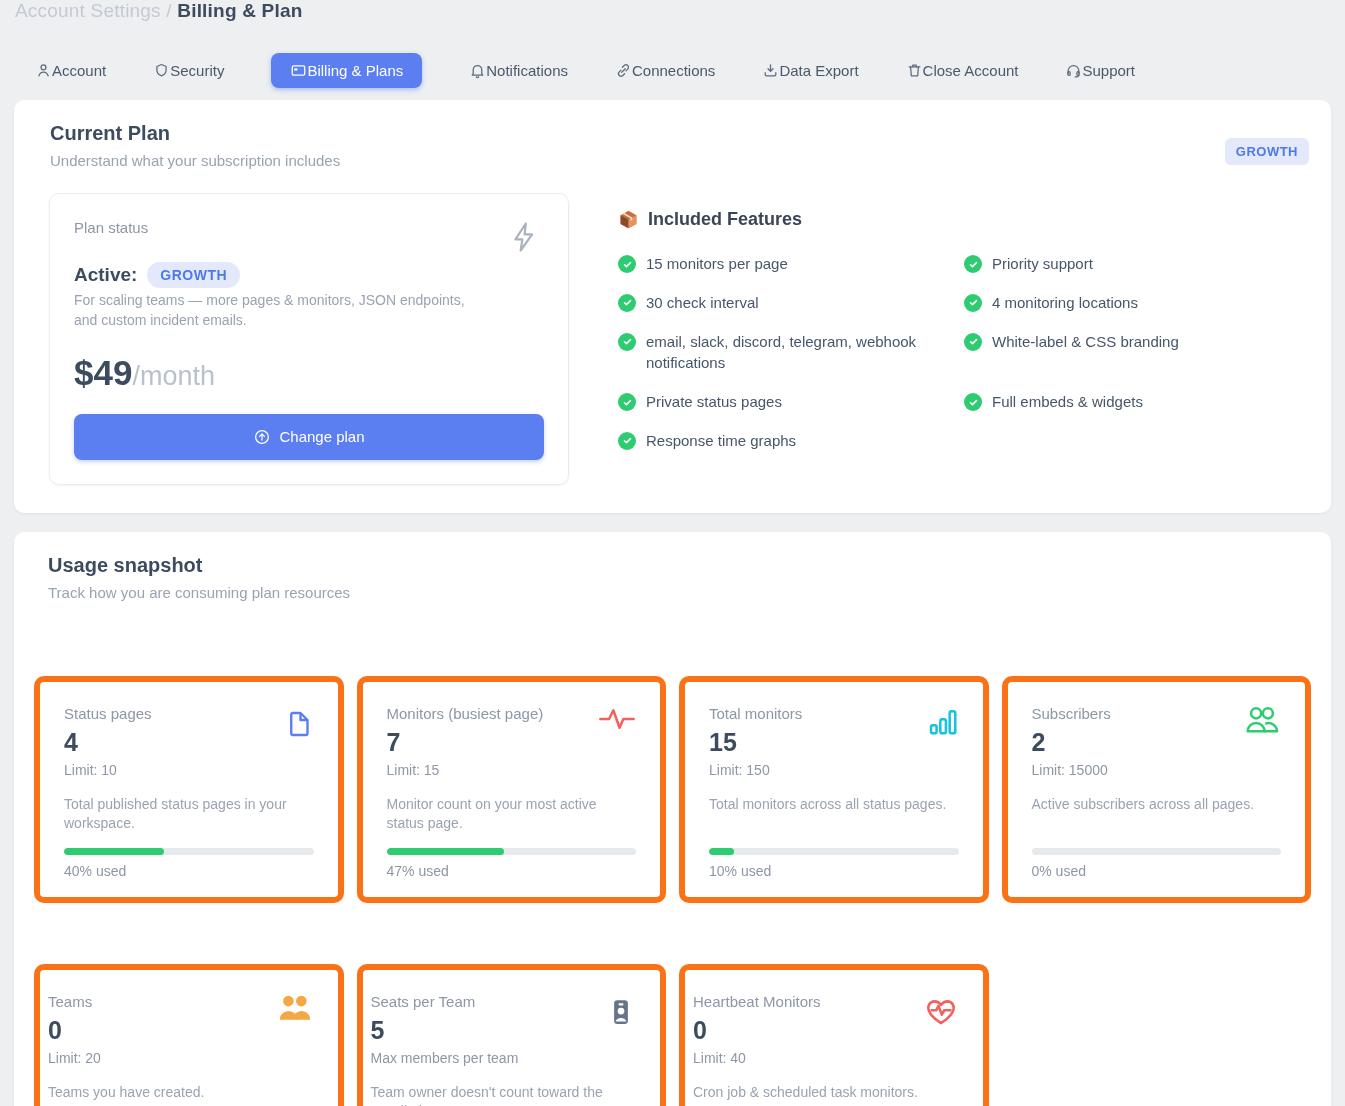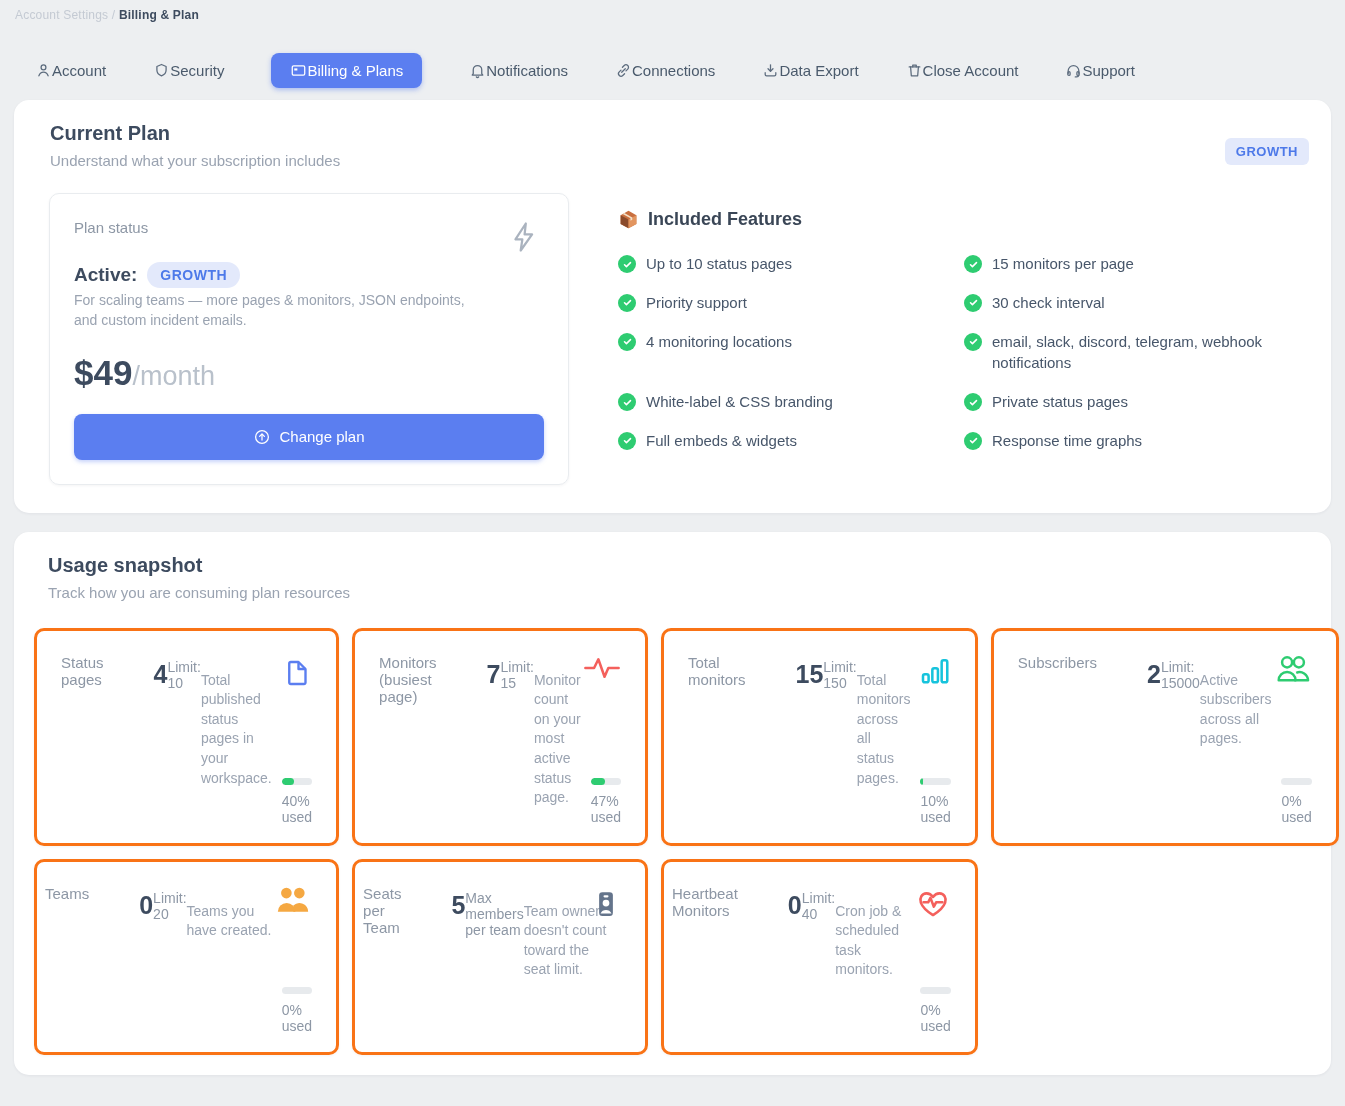--- a/index.html
+++ b/index.html
@@ -6,21 +6,21 @@
   html,body { width:1345px; height:1106px; }
   body {
     font-family:"Liberation Sans", sans-serif;
     background:#edeff1;
     color:#3d4b5f;
     overflow:hidden;
   }
   .page { width:1345px; height:1106px; position:relative; }
 
   
-  .breadcrumb { padding:8px 0 0 15px; font-size:12px; letter-spacing:.2px; }
+  .breadcrumb { padding:0 0 0 15px; font-size:19px; letter-spacing:.2px; }
   .crumb-section { color:#c4cad3; font-weight:400; }
   .crumb-page { color:#3d4b5f; font-weight:700; }
 
   
   .tabbar { display:flex; align-items:center; gap:47px; margin:31px 0 0 35px; }
   .tab {
     display:flex; align-items:center; gap:0;
     background:none; border:none; cursor:pointer;
     font-family:inherit; font-size:15px; color:#4a5a6c; font-weight:500;
     padding:0;
@@ -28,21 +28,21 @@
   .tab .ticon { display:flex; align-items:center; color:#5d6c7e; }
   .tab.active {
     background:#5b7ef0; color:#fff; border-radius:8px;
     padding:9px 19px; box-shadow:0 2px 5px rgba(91,126,240,.45);
   }
   .tab.active .ticon { color:#fff; }
   .ticon svg { width:17px; height:17px; display:block; }
 
   
   .section {
-    background:#fff; border-radius:15px; margin:0 14px;
+    background:#fff; border-radius:10px; margin:0 14px;
     box-shadow:0 1px 3px rgba(30,40,60,.06);
   }
   .section-plan { margin-top:12px; padding:22px 20px 28px; position:relative; }
   .section-usage { margin-top:19px; padding:22px 18px 20px; }
   .sec-title { font-size:20px; font-weight:700; color:#3d4b5f; margin-left:16px; }
   .sec-sub { font-size:15px; color:#9aa3b1; margin:7px 0 0 16px; }
   .plan-pill {
     position:absolute; top:38px; right:22px;
     background:#e3e9fb; color:#4d79e9; font-size:13px; font-weight:600;
     letter-spacing:.5px; padding:6px 11px; border-radius:6px;
@@ -91,24 +91,24 @@
   .check {
     flex:0 0 auto; width:18px; height:18px; border-radius:50%;
     background:#2ecc71; display:flex; align-items:center; justify-content:center;
     margin-top:2px;
   }
   .check svg { width:11px; height:11px; }
 
   
   .usage-grid { display:grid; grid-template-columns:repeat(4,1fr); gap:13px; margin:27px 2px 0; }
   .ucard {
-    border:3px solid #f97316; border-radius:10px;
+    border:6px solid #f97316; border-radius:10px;
     box-shadow:0 1px 3px rgba(30,40,60,.05);
     padding:23px 24px 18px; position:relative;
-    display:flex; flex-direction:row; background:#fff;
+    display:flex; flex-direction:column; background:#fff;margin-top:48px;
   }
   .usage-grid .ucard:nth-child(-n+4) { min-height:218px; }
   .usage-grid .ucard:nth-child(n+5)  { min-height:196px;padding-left:8px; }
   .ucard-title { font-size:15px; color:#8d97a5; padding-right:50px; }
   .ucard-value { font-size:25px; font-weight:700; color:#3d4b5f; margin-top:6px; }
   .ucard-limit { font-size:14px; color:#8d97a5; margin-top:5px; }
   .ucard-desc { font-size:14px; color:#9aa3b1; line-height:1.4; margin-top:17px; padding-right:10px; }
   .ucard-icon { position:absolute; top:24px; right:24px; }
   .ucard-icon svg { display:block; }
   .ic-blue   { color:#5b7ef0; }
@@ -257,28 +257,20 @@
           </span>
           <span>Included Features</span>
         </div>
         <div class="feature-grid">
           <div class="feature">
               <span class="check">
                 <svg viewBox="0 0 24 24" fill="none" stroke="#fff" stroke-width="3.4" stroke-linecap="round" stroke-linejoin="round">
                   <path d="M5.5 12.5l4.2 4.2L18.5 8"></path>
                 </svg>
               </span>
-              <span>Up to 10 status pages</span>
-            </div>
-          <div class="feature">
-              <span class="check">
-                <svg viewBox="0 0 24 24" fill="none" stroke="#fff" stroke-width="3.4" stroke-linecap="round" stroke-linejoin="round">
-                  <path d="M5.5 12.5l4.2 4.2L18.5 8"></path>
-                </svg>
-              </span>
               <span>15 monitors per page</span>
             </div>
           <div class="feature">
               <span class="check">
                 <svg viewBox="0 0 24 24" fill="none" stroke="#fff" stroke-width="3.4" stroke-linecap="round" stroke-linejoin="round">
                   <path d="M5.5 12.5l4.2 4.2L18.5 8"></path>
                 </svg>
               </span>
               <span>Priority support</span>
             </div>

